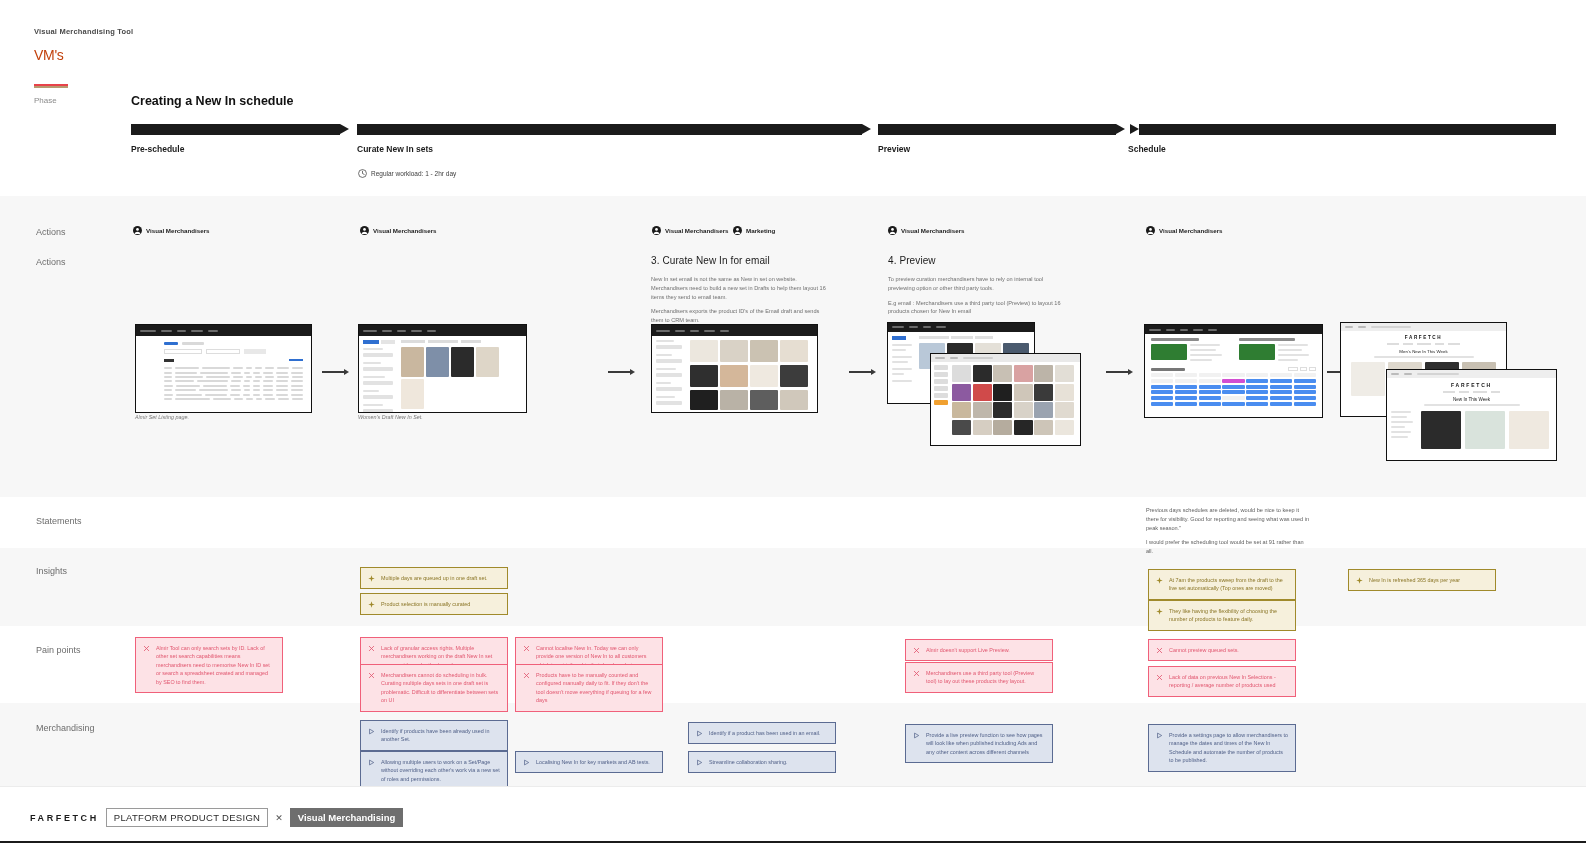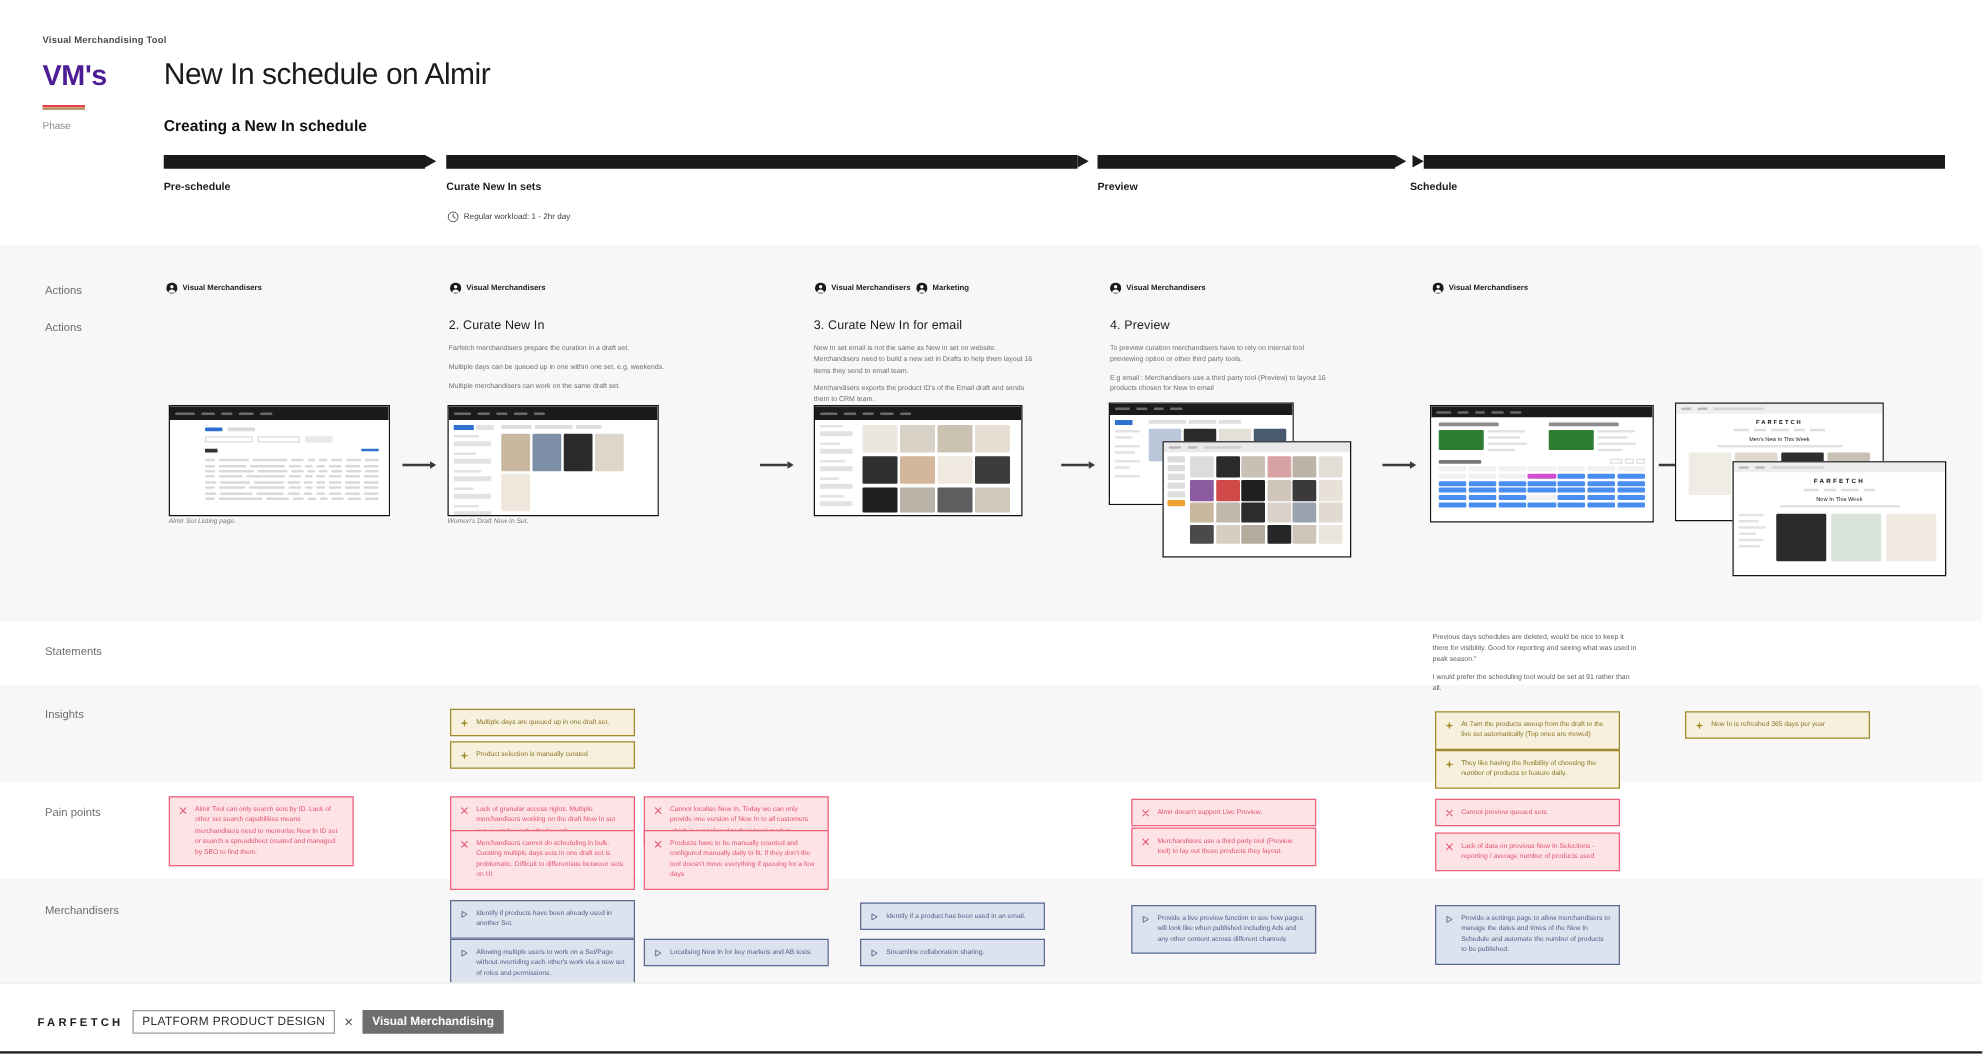--- a/index.html
+++ b/index.html
@@ -12,21 +12,21 @@
   }
   .page { position: relative; width: 1586px; height: 843px; background:#fff; }
 
   
   .hdr-kicker {
     position:absolute; left:34px; top:27px;
     font-size:7.5px; font-weight:700; letter-spacing:.2px; color:#4a4a4a;
   }
   .brand {
     position:absolute; left:34px; top:47px;
-    font-size:23px; font-weight:700; letter-spacing:-.3px; color:#4c1d95;
+    font-size:14px; font-weight:400; letter-spacing:-.3px; color:#c2410c;
   }
   .brand-rule { position:absolute; left:34px; top:84px; width:34px; height:4px; }
   .brand-rule .r1 { height:2px; background:#e8424a; }
   .brand-rule .r2 { height:2px; background:#b79a70; }
   .phase-word {
     position:absolute; left:34px; top:96px;
     font-size:8px; color:#8b8b8b; font-weight:400;
   }
   .title {
     position:absolute; left:131px; top:46px;
@@ -126,21 +126,20 @@
 
 <div class="page">
 
   <div class="hdr-kicker">Visual Merchandising Tool</div>
   <div class="brand">VM's</div>
   <div class="brand-rule">
       <div class="r1"></div>
       <div class="r2"></div>
     </div>
   <div class="phase-word">Phase</div>
-  <div class="title">New In schedule on Almir</div>
   <div class="subtitle">Creating a New In schedule</div>
 
   <div class="phasebar arrow" style="left:131px; top:124px; width:209px;"></div>
   <div class="phasebar arrow" style="left:357px; top:124px; width:505px;"></div>
   <div class="phasebar arrow" style="left:878px; top:124px; width:238px;"></div>
   <div class="phasebar" style="left:1139px; top:124px; width:417px;"></div>
   <div style="position:absolute;left:1130px;top:124px;width:0;height:0;border-left:9px solid #1b1b1b;border-top:5.5px solid transparent;border-bottom:5.5px solid transparent;"></div>
 
   <div class="phase-label" style="left:131px; top:144px;">Pre-schedule</div>
   <div class="phase-label" style="left:357px; top:144px;">Curate New In sets</div>
@@ -159,21 +158,21 @@
   <div class="band white" style="top:497px; height:51px;"></div>
   <div class="band grey" style="top:548px; height:78px;"></div>
   <div class="band white" style="top:626px; height:77px;"></div>
   <div class="band grey" style="top:703px; height:83px;"></div>
 
   <div class="rowlabel" style="top:227px;">Actions</div>
   <div class="rowlabel" style="top:257px;">Actions</div>
   <div class="rowlabel" style="top:516px;">Statements</div>
   <div class="rowlabel" style="top:566px;">Insights</div>
   <div class="rowlabel" style="top:645px;">Pain points</div>
-  <div class="rowlabel" style="top:723px;">Merchandisers</div>
+  <div class="rowlabel" style="top:723px;">Merchandising</div>
 
   <div class="actor" style="left:133px; top:226px;">
     <svg class="actor-ico" viewBox="0 0 20 20">
         <circle cx="10" cy="10" r="10" fill="#1b1b1b"></circle>
         <circle cx="10" cy="7.6" r="3" fill="#fff"></circle>
         <path d="M3.6 18c.7-3.6 3.3-5.4 6.4-5.4s5.7 1.8 6.4 5.4z" fill="#fff"></path>
       </svg>
     <span class="actor-name">Visual Merchandisers</span>
   </div>
   <div class="actor" style="left:360px; top:226px;">
@@ -210,26 +209,20 @@
   </div>
   <div class="actor" style="left:1146px; top:226px;">
     <svg class="actor-ico" viewBox="0 0 20 20">
         <circle cx="10" cy="10" r="10" fill="#1b1b1b"></circle>
         <circle cx="10" cy="7.6" r="3" fill="#fff"></circle>
         <path d="M3.6 18c.7-3.6 3.3-5.4 6.4-5.4s5.7 1.8 6.4 5.4z" fill="#fff"></path>
       </svg>
     <span class="actor-name">Visual Merchandisers</span>
   </div>
 
-  <div class="action" style="left:359px; top:255px; width:225px;">
-    <h3>2. Curate New In</h3>
-    <p>Farfetch merchandisers prepare the curation in a draft set.</p>
-    <p>Multiple days can be queued up in one within one set. e.g. weekends.</p>
-    <p>Multiple merchandisers can work on the same draft set.</p>
-  </div>
   <div class="action" style="left:651px; top:255px; width:175px;">
     <h3>3. Curate New In for email</h3>
     <p>New In set email is not the same as New in set on website. Merchandisers need to build a new set in Drafts to help them layout 16 items they send to email team.</p>
     <p>Merchandisers exports the product ID's of the Email draft and sends them to CRM team.</p>
   </div>
   <div class="action" style="left:888px; top:255px; width:180px;">
     <h3>4. Preview</h3>
     <p>To preview curation merchandisers have to rely on internal tool previewing option or other third party tools.</p>
     <p>E.g email : Merchandisers use a third party tool (Preview) to layout 16 products chosen for New In email</p>
   </div>

